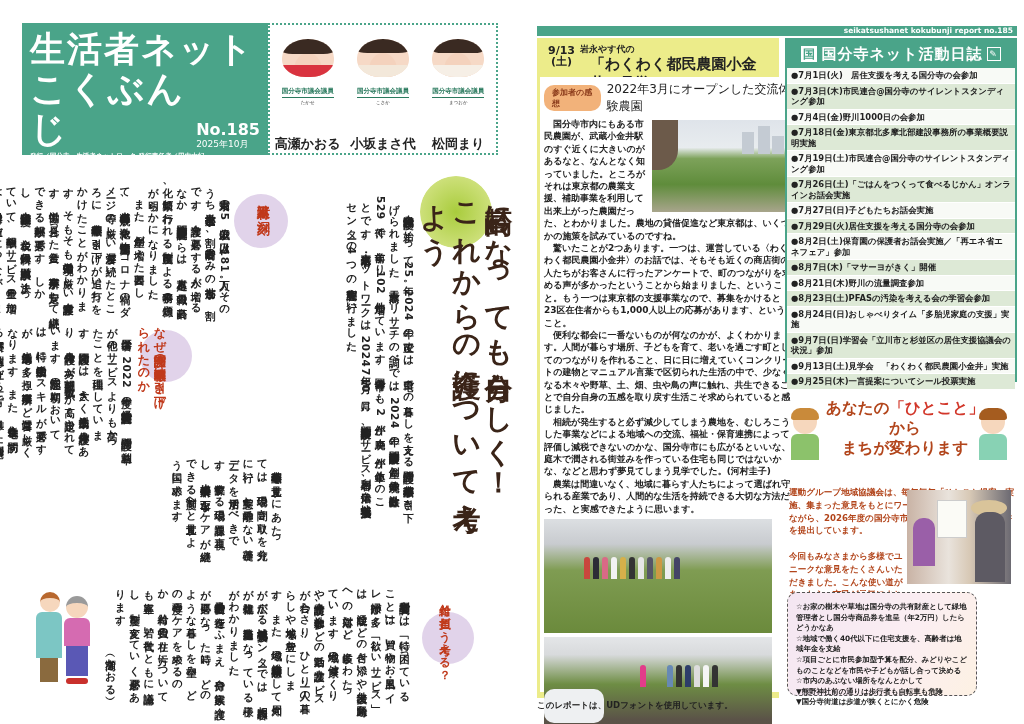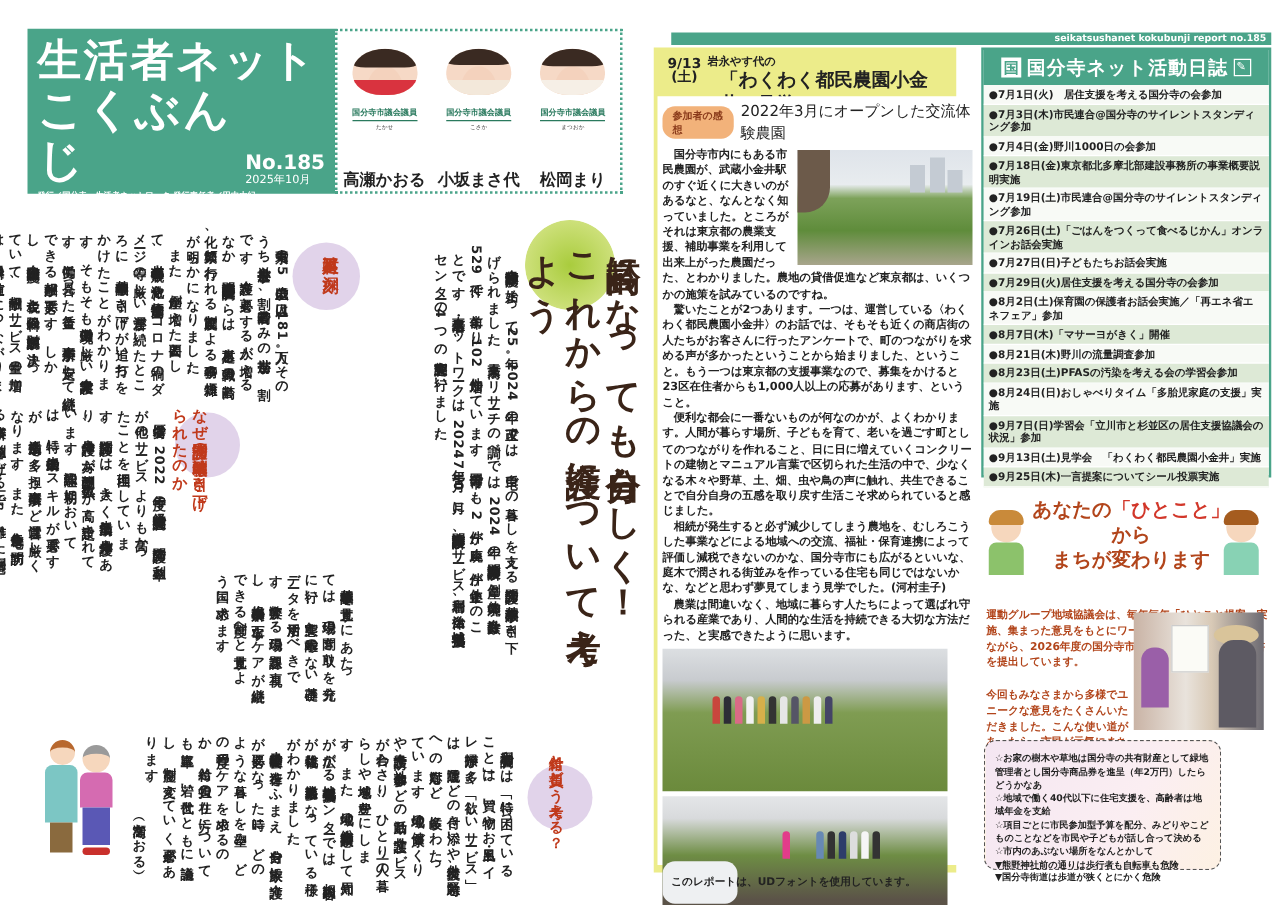--- a/index.html
+++ b/index.html
@@ -30,21 +30,21 @@
   .vcol p { text-indent: 1em; }
 
   .head-circle { position: absolute; border-radius: 50%; }
   .vhead { position: absolute; writing-mode: vertical-rl; font-weight: bold; color: #c0391b; }
 
   .mainhead { position: absolute; writing-mode: vertical-rl; font-weight: bold; color: #3a2418; font-size: 28px; line-height: 32px; letter-spacing: 1px; }
 
   
   .topbar { position: absolute; left: 537px; top: 26px; width: 480px; height: 10px; background: #4aa489; color: #fff; font-size: 7.5px; line-height: 10px; text-align: right; padding-right: 4px; font-weight: bold; }
 
-  .report { position: absolute; left: 523px; top: 38px; width: 242px; height: 660px; background: #ecec8a; padding: 3px; }
+  .report { position: absolute; left: 537px; top: 38px; width: 242px; height: 660px; background: #ecec8a; padding: 3px; }
   .report .hdr { height: 36px; position: relative; }
   .report .date { position: absolute; left: 8px; top: 4px; font-size: 11px; font-weight: bold; line-height: 11px; text-align: center; }
   .report .author { position: absolute; left: 40px; top: 2px; font-size: 9px; font-weight: bold; }
   .report .title { position: absolute; left: 50px; top: 14px; font-size: 15px; font-weight: bold; color: #222; }
   .report .inner { background: #fff; width: 256px; height: 615px; padding: 4px; position: relative; }
   .report .tagrow { display: flex; align-items: center; gap: 6px; margin-bottom: 3px; }
   .report .tag { background: #f2b27a; color: #8a3a1a; font-size: 8px; font-weight: bold; padding: 2px 8px; border-radius: 10px; }
   .report .subtitle { font-size: 12px; font-weight: normal; }
   .report .body { font-size: 9px; line-height: 12.4px; color: #222; font-weight: bold; }
   .report .body p { text-indent: 1em; }

